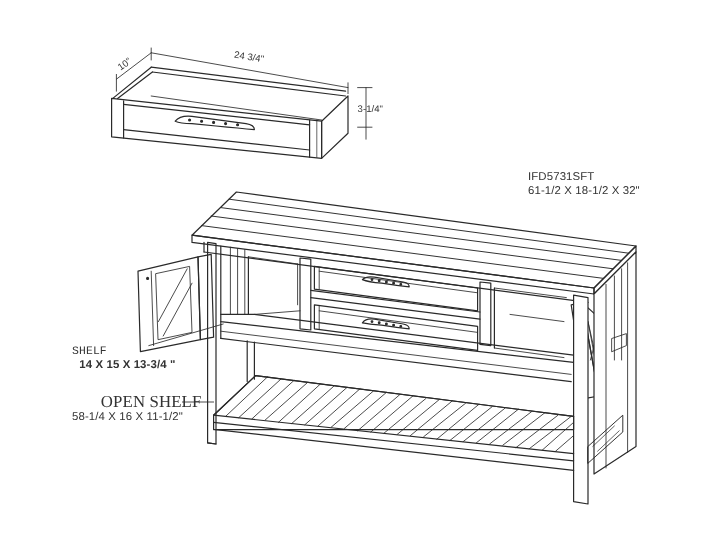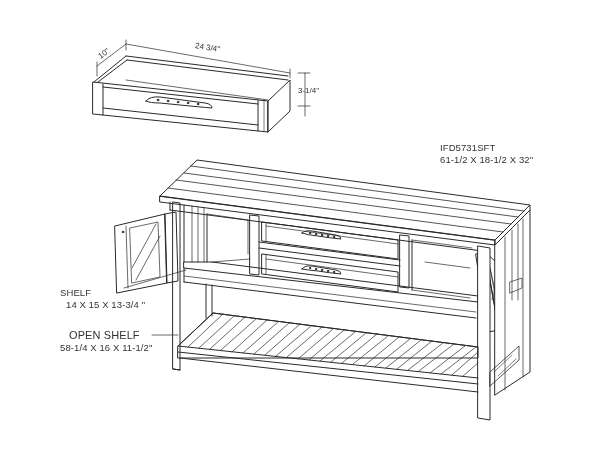--- a/index.html
+++ b/index.html
@@ -192,17 +192,17 @@
   <line x1="152" y1="335" x2="178" y2="335" stroke-width="0.7"></line>
 </svg>
 
 <div class="dim" style="left:195px; top:43px; transform:rotate(9deg);">24 3/4"</div>
 <div class="dim" style="left:98px; top:49px; transform:rotate(-35deg);">10"</div>
 <div class="dim" style="left:298px; top:86px;">3-1/4"</div>
 
 <div class="lbl center" style="left:440px; top:142px; width:130px; font-size:9.5px;">IFD5731SFT</div>
 <div class="lbl center" style="left:440px; top:154px; width:130px; font-size:9.5px;">61-1/2 X 18-1/2 X 32"</div>
 
-<div class="lbl center" style="left:60px; top:287px; width:100px; font-size:9.5px;">SHELF</div>
-<div class="lbl" style="left:66px; top:299px; font-size:9.5px;">14 X 15 X 13-3/4 "</div>
-
-<div class="lbl" style="left:69px; top:330px; font-size:11px;">OPEN SHELF</div>
+<div class="lbl center" style="left:60px; top:287px; width:100px; font-size:9.5px;font-family:Liberation Mono, monospace;">SHELF</div>
+<div class="lbl" style="left:66px; top:299px; font-size:9.5px;font-weight:bold;">14 X 15 X 13-3/4 "</div>
+
+<div class="lbl" style="left:84px; top:330px; font-size:14px;font-family:Liberation Serif, serif;">OPEN SHELF</div>
 <div class="lbl" style="left:60px; top:342px; font-size:9.5px;">58-1/4 X 16 X 11-1/2"</div>
 
 </body></html>

